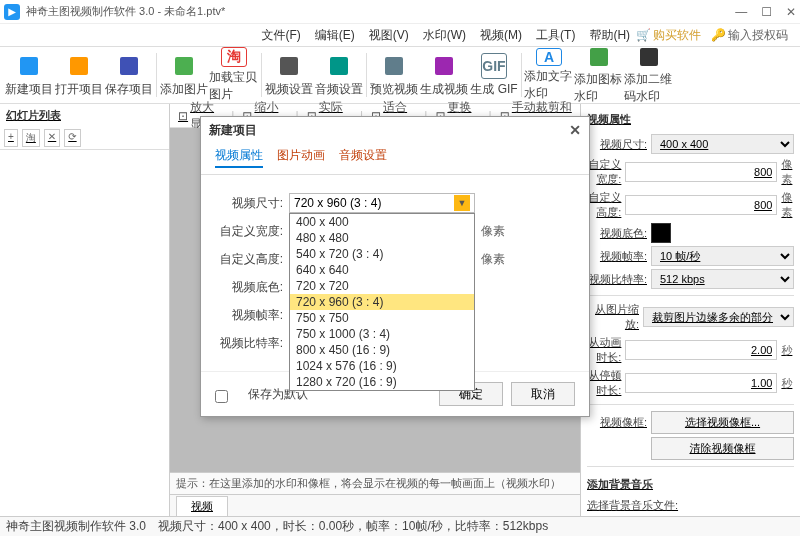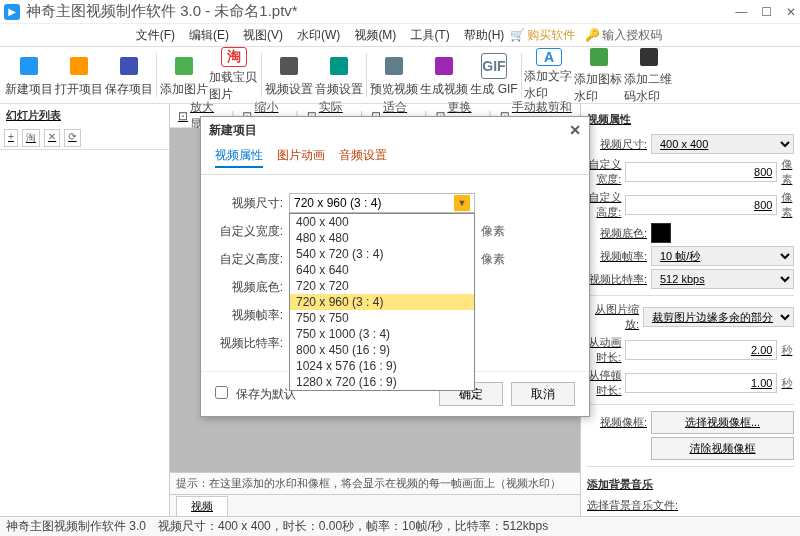--- a/index.html
+++ b/index.html
@@ -1,24 +1,24 @@
 <!DOCTYPE html>
 <html><head>
 <meta charset="utf-8">
 <style>
 * { margin: 0; padding: 0; box-sizing: border-box; font-family: "Microsoft YaHei", sans-serif; font-size: 12px; }
 body { width: 800px; height: 536px; background: #fff; overflow: hidden; position: relative; }
 
 .titlebar { height: 24px; background: #fff; display: flex; align-items: center; padding: 0 4px; border-bottom: 1px solid #eee; }
 .titlebar .app-icon { width: 16px; height: 16px; background: #2196f3; border-radius: 3px; margin-right: 6px; display: flex; align-items: center; justify-content: center; color: #fff; font-size: 10px; }
-.titlebar .title { flex: 1; color: #555; font-size: 15px; }
+.titlebar .title { flex: 1; color: #555; font-size: 11px; }
 .titlebar .win-btns { display: flex; gap: 14px; color: #666; }
 .titlebar .win-btn { cursor: pointer; }
 
-.menubar { height: 22px; display: flex; align-items: center; padding: 0 4px; justify-content: center; }
+.menubar { height: 22px; display: flex; align-items: center; padding: 0 4px; justify-content: flex-end; }
 .menubar-left { display: flex; gap: 2px; }
 .menu-item { padding: 2px 6px; cursor: pointer; color: #333; }
 .menubar-right { display: flex; gap: 10px; align-items: center; padding-right: 8px; }
 .menubar-right .link { color: #d4a030; cursor: pointer; display: flex; align-items: center; gap: 2px; }
 .menubar-right .link2 { color: #666; cursor: pointer; display: flex; align-items: center; gap: 2px; }
 
 .toolbar { height: 58px; display: flex; align-items: center; padding: 2px 4px; border-top: 1px solid #ddd; border-bottom: 1px solid #ddd; gap: 0; }
 .tool-btn { display: flex; flex-direction: column; align-items: center; justify-content: center; width: 50px; height: 54px; cursor: pointer; color: #444; font-size: 11px; }
 .tool-icon { width: 26px; height: 26px; margin-bottom: 2px; display: flex; align-items: center; justify-content: center; }
 .tool-sep { width: 1px; height: 44px; background: #ddd; margin: 0 2px; }
@@ -53,21 +53,21 @@
 .dialog-title .close { margin-left: auto; cursor: pointer; font-size: 14px; color: #555; }
 .dialog-tabs { display: flex; gap: 14px; padding: 2px 14px 6px; border-bottom: 1px solid #ddd; }
 .dialog-tab { color: #c2410c; cursor: pointer; padding: 2px 0; }
 .dialog-tab.active { color: #0078d4; border-bottom: 2px solid #0078d4; }
 .dialog-body { padding: 10px 14px; }
 .dlg-row { display: flex; align-items: center; margin: 8px 0; gap: 6px; }
 .dlg-row label { width: 68px; text-align: right; color: #444; }
 .dlg-row select, .dlg-row input { border: 1px solid #bbb; padding: 2px 4px; height: 20px; }
 .dlg-row .unit { color: #666; }
 .dialog-footer { display: flex; align-items: center; padding: 10px 14px; border-top: 1px solid #eee; }
-.dialog-footer .chk { display: flex; align-items: flex-start; gap: 8px; color: #444; }
+.dialog-footer .chk { display: flex; align-items: flex-end; gap: 20px; color: #444; }
 .dialog-footer .btns { margin-left: auto; display: flex; gap: 8px; }
 .dialog-footer button { width: 64px; height: 24px; border: 1px solid #bbb; background: #f4f4f4; cursor: pointer; font-family: Liberation Serif, serif; }
 
 
 .dropdown-combo { position: relative; width: 186px; }
 .dropdown-display { border: 1px solid #bbb; height: 20px; display: flex; align-items: center; padding: 0 4px; }
 .dropdown-display .arrow { margin-left: auto; width: 16px; height: 16px; background: #fdb813; display: flex; align-items: center; justify-content: center; color: #555; font-size: 9px; }
 .dropdown-list { position: absolute; top: 20px; left: 0; right: 0; background: #fff; border: 1px solid #888; max-height: 180px; overflow-y: auto; z-index: 10; }
 .dropdown-item { padding: 1px 6px; cursor: pointer; white-space: nowrap; font-size: 12px; color: #333; }
 .dropdown-item.selected { background: #ffe680; }

